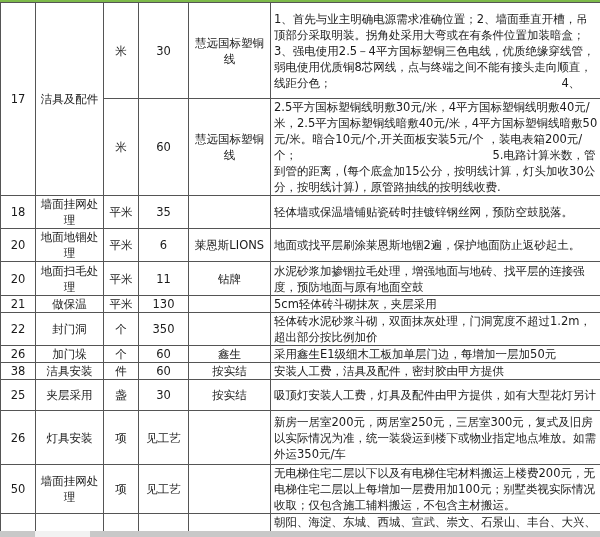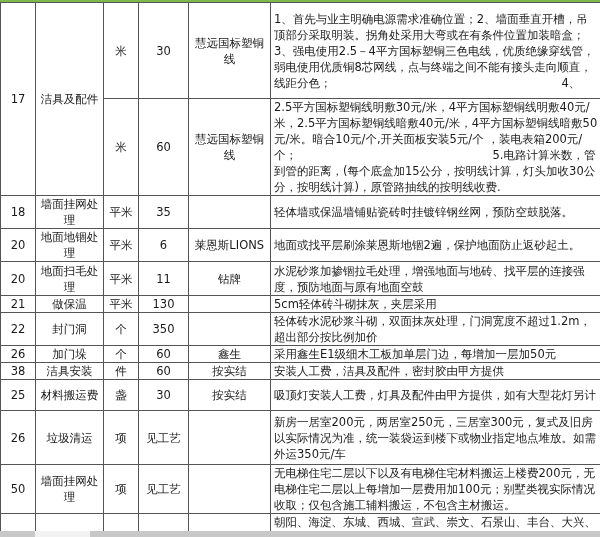--- a/index.html
+++ b/index.html
@@ -93,29 +93,29 @@
     <tr style="height:14px">
       <td class="c">38</td>
       <td class="c">洁具安装</td>
       <td class="c">件</td>
       <td class="c">60</td>
       <td class="c">按实结</td>
       <td class="desc">安装人工费，洁具及配件，密封胶由甲方提供</td>
     </tr>
     <tr style="height:31px">
       <td class="c">25</td>
-      <td class="c">材料搬运费</td>
+      <td class="c">夹层采用</td>
       <td class="c">盏</td>
       <td class="c">30</td>
       <td class="c">按实结</td>
       <td class="desc">吸顶灯安装人工费，灯具及配件由甲方提供，如有大型花灯另计</td>
     </tr>
     <tr style="height:54px">
       <td class="c">26</td>
-      <td class="c">垃圾清运</td>
+      <td class="c">灯具安装</td>
       <td class="c">项</td>
       <td class="c">见工艺</td>
       <td class="c"></td>
       <td class="desc">新房一居室200元，两居室250元，三居室300元，复式及旧房以实际情况为准，统一装袋运到楼下或物业指定地点堆放。如需外运350元/车</td>
     </tr>
     <tr style="height:48px">
       <td class="c">50</td>
       <td class="c">墙面挂网处理</td>
       <td class="c">项</td>
       <td class="c">见工艺</td>

